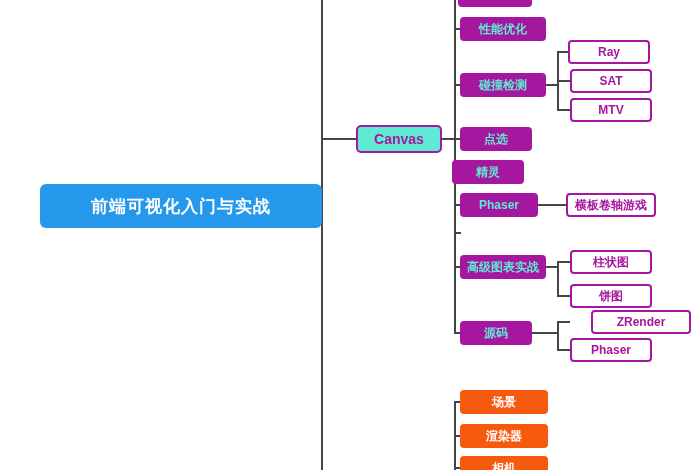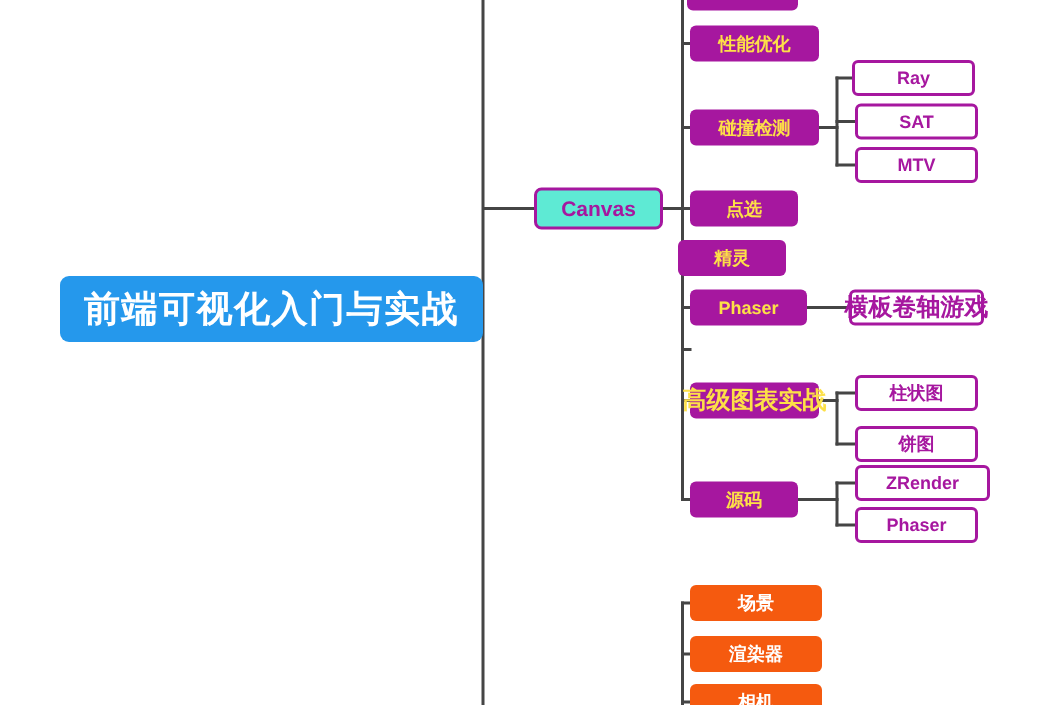--- a/index.html
+++ b/index.html
@@ -10,28 +10,28 @@
   
   .ln { position:absolute; background:#454545; }
 
   
   .nd {
     position:absolute; height:24px;
     display:flex; align-items:center; justify-content:center;
     font-size:12px; font-weight:bold; white-space:nowrap;
     border-radius:4px;
   }
-  .purple  { background:#A6179F; color:#fde047; }
+  .purple  { background:#A6179F; color:#5eead4; }
   .outline { background:#ffffff; border:2px solid #A6179F; color:#A6179F; }
   .orange  { background:#F55A0F; color:#ffffff; }
-  .small   { font-size:16px; }
+  .small   { font-size:12px; }
 
   .root {
     height:44px; background:#2598EC; color:#ffffff;
-    font-size:24px; border-radius:6px; letter-spacing:1px;
+    font-size:17px; border-radius:6px; letter-spacing:1px;
   }
   .canvasnode {
     height:28px; background:#5eead4; border:2px solid #A6179F;
     color:#A6179F; font-size:14px; border-radius:5px;
   }
 </style>
 </head>
 <body>
 
 <div class="stage">
@@ -93,20 +93,20 @@
 
   <div class="nd purple" style="left:460px;top:193px;width:78px">Phaser</div>
   <div class="nd outline small" style="left:566px;top:193px;width:90px">横板卷轴游戏</div>
 
 
   <div class="nd purple small" style="left:460px;top:255px;width:86px">高级图表实战</div>
   <div class="nd outline" style="left:570px;top:250px;width:82px">柱状图</div>
   <div class="nd outline" style="left:570px;top:284px;width:82px">饼图</div>
 
   <div class="nd purple" style="left:460px;top:321px;width:72px">源码</div>
-  <div class="nd outline" style="left:570px;top:310px;width:90px">ZRender</div>
+  <div class="nd outline" style="left:591px;top:310px;width:100px">ZRender</div>
   <div class="nd outline" style="left:570px;top:338px;width:82px">Phaser</div>
 
   <div class="nd orange" style="left:460px;top:390px;width:88px">场景</div>
   <div class="nd orange" style="left:460px;top:424px;width:88px">渲染器</div>
   <div class="nd orange" style="left:460px;top:456px;width:88px">相机</div>
 
 </div>
 
 </body></html>

